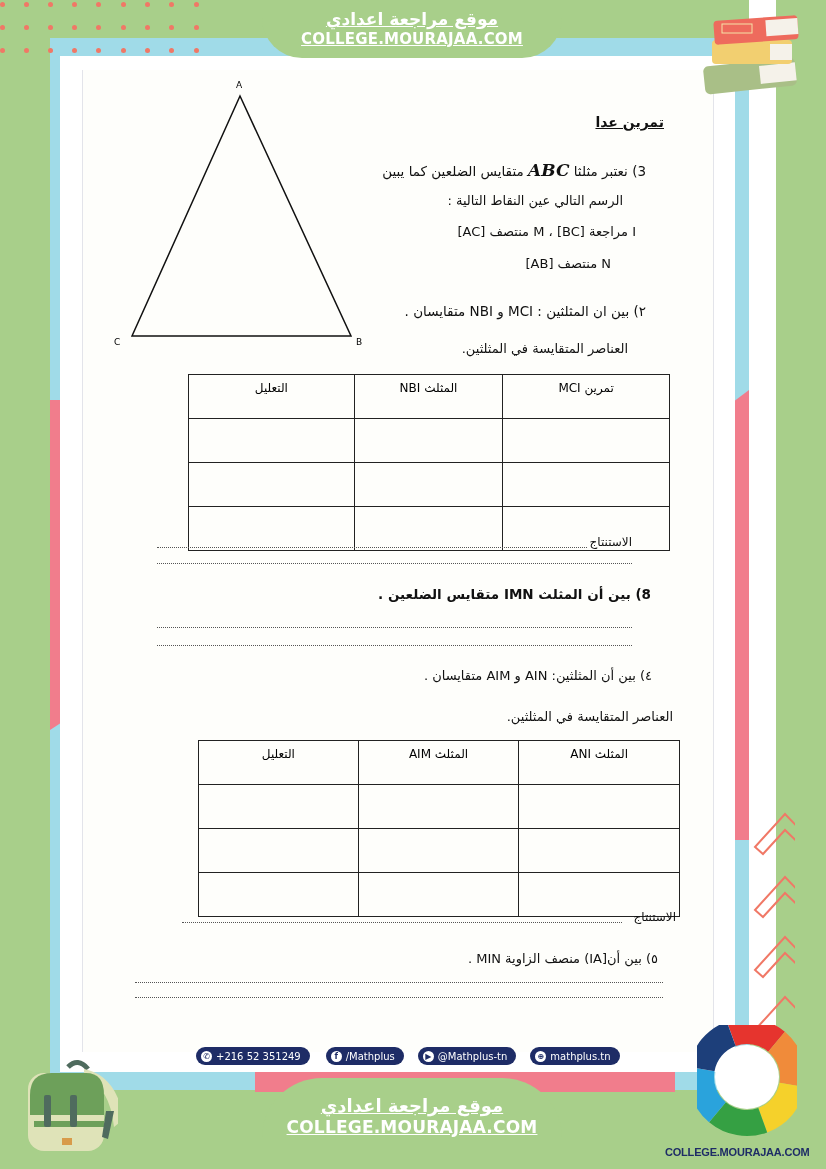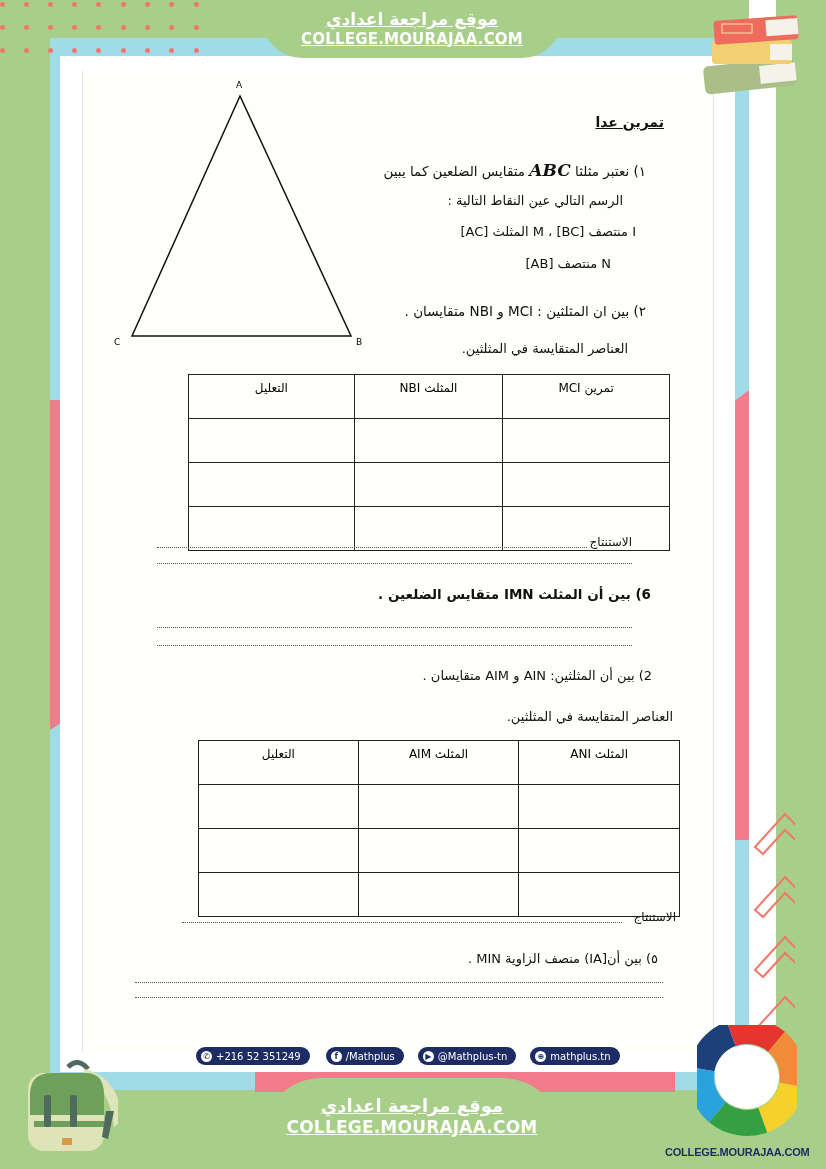--- a/index.html
+++ b/index.html
@@ -110,26 +110,26 @@
 <div class="abs txt title">تمرين عدا</div>
 
 <svg class="abs triangle-svg" width="280" height="290">
   <polygon points="140,26 251,266 32,266" fill="none" stroke="#111" stroke-width="1.5"></polygon>
   <text x="136" y="18" font-size="9" font-family="DejaVu Sans, sans-serif">A</text>
   <text x="256" y="275" font-size="9" font-family="DejaVu Sans, sans-serif">B</text>
   <text x="14" y="275" font-size="9" font-family="DejaVu Sans, sans-serif">C</text>
 </svg>
 
 <div class="abs txt" style="right:180px;top:160px;font-size:13.5px">
-  <span>١) نعتبر مثلثا</span>
+  <span>3) نعتبر مثلثا</span>
   <span class="math" style="font-size:17px">ABC</span>
   <span>متقايس الضلعين كما يبين</span>
 </div>
 <div class="abs txt" style="right:203px;top:193px">الرسم التالي عين النقاط التالية :</div>
-<div class="abs txt" style="right:190px;top:224px">I منتصف [BC]   ،   M المثلث [AC]</div>
+<div class="abs txt" style="right:190px;top:224px">I مراجعة [BC]   ،   M منتصف [AC]</div>
 <div class="abs txt" style="right:215px;top:256px">N منتصف [AB]</div>
 
 <div class="abs txt" style="right:180px;top:303px;font-size:13.5px">٢) بين ان المثلثين : MCI و NBI متقايسان .</div>
 <div class="abs txt" style="right:198px;top:341px">العناصر المتقايسة في المثلثين.</div>
 
 <table class="grid" style="left:188px;top:374px;width:482px">
   <tbody>
       <tr>
     <td style="width:161px;height:28px">تمرين MCI</td>
     <td style="width:143px">المثلث NBI</td>
@@ -150,25 +150,25 @@
         <td></td>
         <td></td>
       </tr>
 </tbody>
   </table>
 
 <div class="abs txt" style="right:194px;top:535px;font-size:12px">الاستنتاج</div>
 <div class="abs dotline" style="left:157px;top:547px;width:430px"></div>
 <div class="abs dotline" style="left:157px;top:563px;width:475px"></div>
 
-<div class="abs txt" style="right:175px;top:586px;font-size:13.5px;font-weight:bold">6) بين أن  المثلث IMN متقايس الضلعين .</div>
+<div class="abs txt" style="right:175px;top:586px;font-size:13.5px;font-weight:bold">8) بين أن  المثلث IMN متقايس الضلعين .</div>
 <div class="abs dotline" style="left:157px;top:627px;width:475px"></div>
 <div class="abs dotline" style="left:157px;top:645px;width:475px"></div>
 
-<div class="abs txt" style="right:174px;top:668px">2) بين أن المثلثين: AIN و AIM متقايسان .</div>
+<div class="abs txt" style="right:174px;top:668px">٤) بين أن المثلثين: AIN و AIM متقايسان .</div>
 <div class="abs txt" style="right:153px;top:709px">العناصر المتقايسة في المثلثين.</div>
 
 <table class="grid" style="left:198px;top:740px;width:482px">
   <tbody>
       <tr>
     <td style="width:161px;height:28px">المثلث ANI</td>
     <td style="width:161px">المثلث AIM</td>
     <td style="width:160px">التعليل</td>
   </tr>
   <tr>

